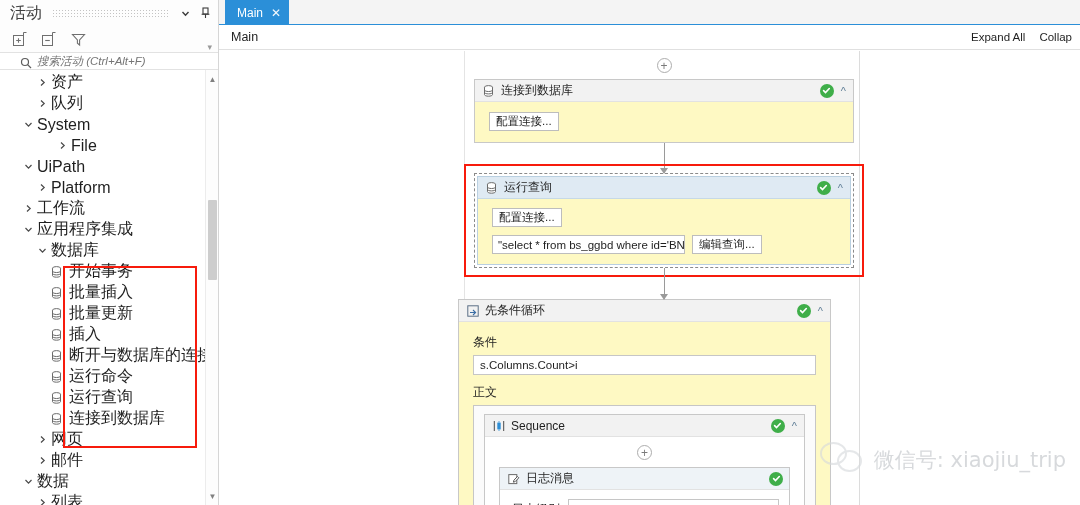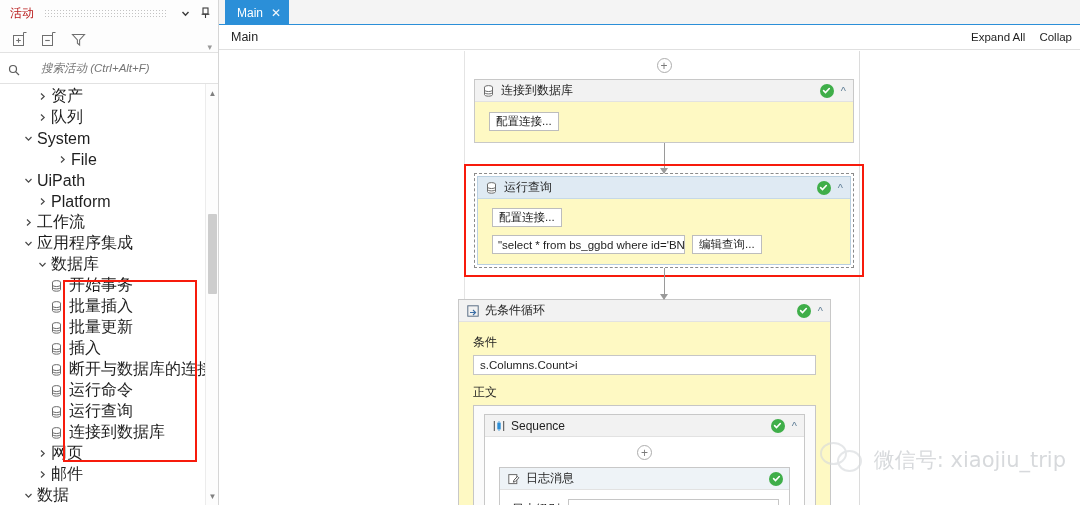--- a/index.html
+++ b/index.html
@@ -14,36 +14,36 @@
   
   .sidebar {
     position: absolute; left:0; top:0; width:219px; height:505px;
     background:#fdfdfd; border-right:1px solid #d6d6d6;
     display:flex; flex-direction:column;
   }
   .sb-header {
     height:26px; display:flex; align-items:center; padding:0 6px 0 10px;
     background:#fdfdfd; gap:6px;
   }
-  .sb-title { font-size:12px; color:#b91c1c; white-space:nowrap; }
+  .sb-title { font-size:16px; color:#404040; white-space:nowrap; }
   .sb-dots { flex:1; height:10px; margin:0 4px;
     background-image: radial-gradient(circle, #b9b9b9 0.6px, transparent 0.7px);
     background-size:3px 3px; background-position:0 4px; opacity:.85; }
   .sb-ico { width:14px; height:14px; display:flex; align-items:center; justify-content:center;
     color:#4a4a4a; cursor:pointer; }
   .sb-ico svg { display:block; }
 
   .sb-toolbar { height:26px; display:flex; align-items:center; gap:12px; padding:0 0 0 12px;
      background:#fdfdfd; position:relative;}
   .tb-btn { width:17px; height:17px; display:flex; align-items:center; justify-content:center; cursor:pointer; }
   .sb-toolbar .tb-collapse-arrow{ position:absolute; right:6px; bottom:0px; color:#9a9a9a; font-size:9px;}
 
   .sb-search {
-    height:32px; border-top:1px solid #e2e2e2; border-bottom:1px solid #e2e2e2;
-    display:flex; align-items:center; padding-left:8px; gap:21px; background:#fff;
+    height:18px; border-top:1px solid #e2e2e2; border-bottom:1px solid #e2e2e2;
+    display:flex; align-items:center; padding-left:20px; gap:5px; background:#fff;
   }
   .sb-search .mag { width:12px; height:12px; color:#6d6d6d; }
   .sb-search input {
     border:0; outline:0; font-size:11.5px; font-style:italic; color:#8a8a8a;
     font-family:"Liberation Sans", sans-serif; width:180px; background:transparent;
   }
 
   .sb-tree { position:relative; flex:1; overflow:hidden; background:#fff; }
   .tree-scroll { position:absolute; inset:0; padding-top:2px; }
 

